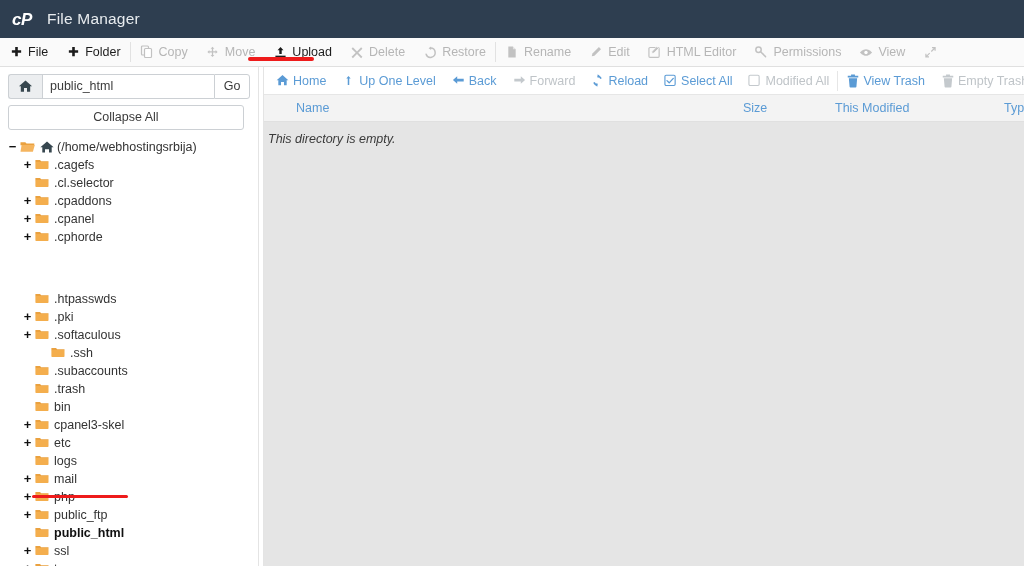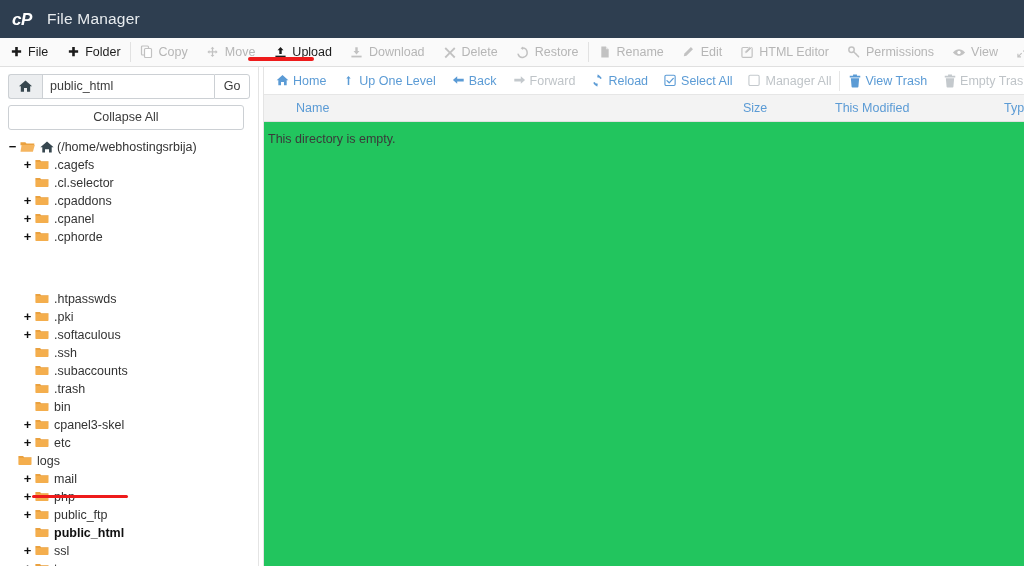--- a/index.html
+++ b/index.html
@@ -334,23 +334,24 @@
     cursor: pointer;
     white-space: nowrap;
     position: absolute;
   }
   #col-name { left: 32px; }
   #col-size { left: 479px; }
   #col-modified { left: 571px; }
   #col-type { left: 740px; }
   #file-list-area {
     flex: 1 1 auto;
-    background: #22c55e;
+    background: #e5e5e5;
     padding: 10px 0 0 4px;
     overflow: hidden;
+    font-style: italic;
   }
   #empty-message {
     font-size: 12.5px;
     color: #3a3a3a;
   }
 </style>
 </head>
 <body>
 
 <div id="app-header">
@@ -403,29 +404,20 @@
       <span class="tb-ico">
         <svg width="13" height="13" viewBox="0 0 14 14">
           <path d="M7 1l3.2 3.6H8.3v4.1H5.7V4.6H3.8z" fill="#1c1c1c"></path>
           <rect x="1.5" y="10.4" width="11" height="1.9" fill="#1c1c1c"></rect>
         </svg>
       </span>
       <span>Upload</span>
     </div>
     <div class="tb-item disabled">
       <span class="tb-ico">
-        <svg width="13" height="13" viewBox="0 0 14 14">
-          <path d="M7 9.1L3.8 5.5h1.9V1.4h2.6v4.1h1.9z" fill="#c2c2c2"></path>
-          <rect x="1.5" y="10.4" width="11" height="1.9" fill="#c2c2c2"></rect>
-        </svg>
-      </span>
-      <span>Download</span>
-    </div>
-    <div class="tb-item disabled">
-      <span class="tb-ico">
         <svg width="12" height="13" viewBox="0 0 14 14">
           <path d="M2.2 1l4.8 4.8L11.8 1l1.5 1.5L8.5 7.3l4.8 4.8-1.5 1.5L7 8.8l-4.8 4.8L.7 12.1l4.8-4.8L.7 2.5z" fill="#c2c2c2"></path>
         </svg>
       </span>
       <span>Delete</span>
     </div>
     <div class="tb-item disabled">
       <span class="tb-ico">
         <svg width="13" height="13" viewBox="0 0 14 14">
           <path d="M7 2.2A5 5 0 1 1 2.3 8.8" fill="none" stroke="#c2c2c2" stroke-width="1.6" stroke-linecap="round"></path>
@@ -595,21 +587,21 @@
         <div class="tree-row" style="padding-left: 21px;">
           <span class="tree-expander">+</span>
           <span class="tree-folder-ico">
             <svg width="14" height="11" viewBox="0 0 14 11">
               <path d="M.4 1h4.6l1.2 1.3h7.3v1.3H.4z" fill="#eaa13f"></path>
               <rect x="0.4" y="3" width="13.1" height="7" rx="0.7" fill="#f4ae4d"></rect>
             </svg>
           </span>
           <span class="tree-label">.softaculous</span>
         </div>
-        <div class="tree-row" style="padding-left: 21px;">
+        <div class="tree-row" style="padding-left: 21px; margin-left: 16px;">
           <span class="tree-expander blank"></span>
           <span class="tree-folder-ico">
             <svg width="14" height="11" viewBox="0 0 14 11">
               <path d="M.4 1h4.6l1.2 1.3h7.3v1.3H.4z" fill="#eaa13f"></path>
               <rect x="0.4" y="3" width="13.1" height="7" rx="0.7" fill="#f4ae4d"></rect>
             </svg>
           </span>
           <span class="tree-label">.ssh</span>
         </div>
         <div class="tree-row" style="padding-left: 21px;">
@@ -655,21 +647,21 @@
         <div class="tree-row" style="padding-left: 21px;">
           <span class="tree-expander">+</span>
           <span class="tree-folder-ico">
             <svg width="14" height="11" viewBox="0 0 14 11">
               <path d="M.4 1h4.6l1.2 1.3h7.3v1.3H.4z" fill="#eaa13f"></path>
               <rect x="0.4" y="3" width="13.1" height="7" rx="0.7" fill="#f4ae4d"></rect>
             </svg>
           </span>
           <span class="tree-label">etc</span>
         </div>
-        <div class="tree-row" style="padding-left: 4px;">
+        <div class="tree-row" style="padding-left: 21px;">
           <span class="tree-expander blank"></span>
           <span class="tree-folder-ico">
             <svg width="14" height="11" viewBox="0 0 14 11">
               <path d="M.4 1h4.6l1.2 1.3h7.3v1.3H.4z" fill="#eaa13f"></path>
               <rect x="0.4" y="3" width="13.1" height="7" rx="0.7" fill="#f4ae4d"></rect>
             </svg>
           </span>
           <span class="tree-label">logs</span>
         </div>
         <div class="tree-row" style="padding-left: 21px;">
@@ -800,21 +792,21 @@
             </svg>
           </span>
           <span>Select All</span>
         </div>
         <div class="nav-item disabled">
           <span class="nav-ico">
             <svg width="13" height="13" viewBox="0 0 14 14">
               <rect x="1" y="1.4" width="11" height="11" rx="1.3" fill="none" stroke="#c4c9cd" stroke-width="1.2"></rect>
             </svg>
           </span>
-          <span>Manager All</span>
+          <span>Modified All</span>
         </div>
         <div class="nav-sep"></div>
         <div class="nav-item enabled">
           <span class="nav-ico">
             <svg width="12" height="14" viewBox="0 0 13 14">
               <path d="M4.4 0h4.2v1.4h3.6v1.7H.8V1.4h3.6z" fill="#5b9bd5"></path>
               <path d="M2 3.9h9l-.8 9.3a.9.9 0 0 1-.9.8H3.7a.9.9 0 0 1-.9-.8z" fill="#5b9bd5"></path>
             </svg>
           </span>
           <span>View Trash</span>

